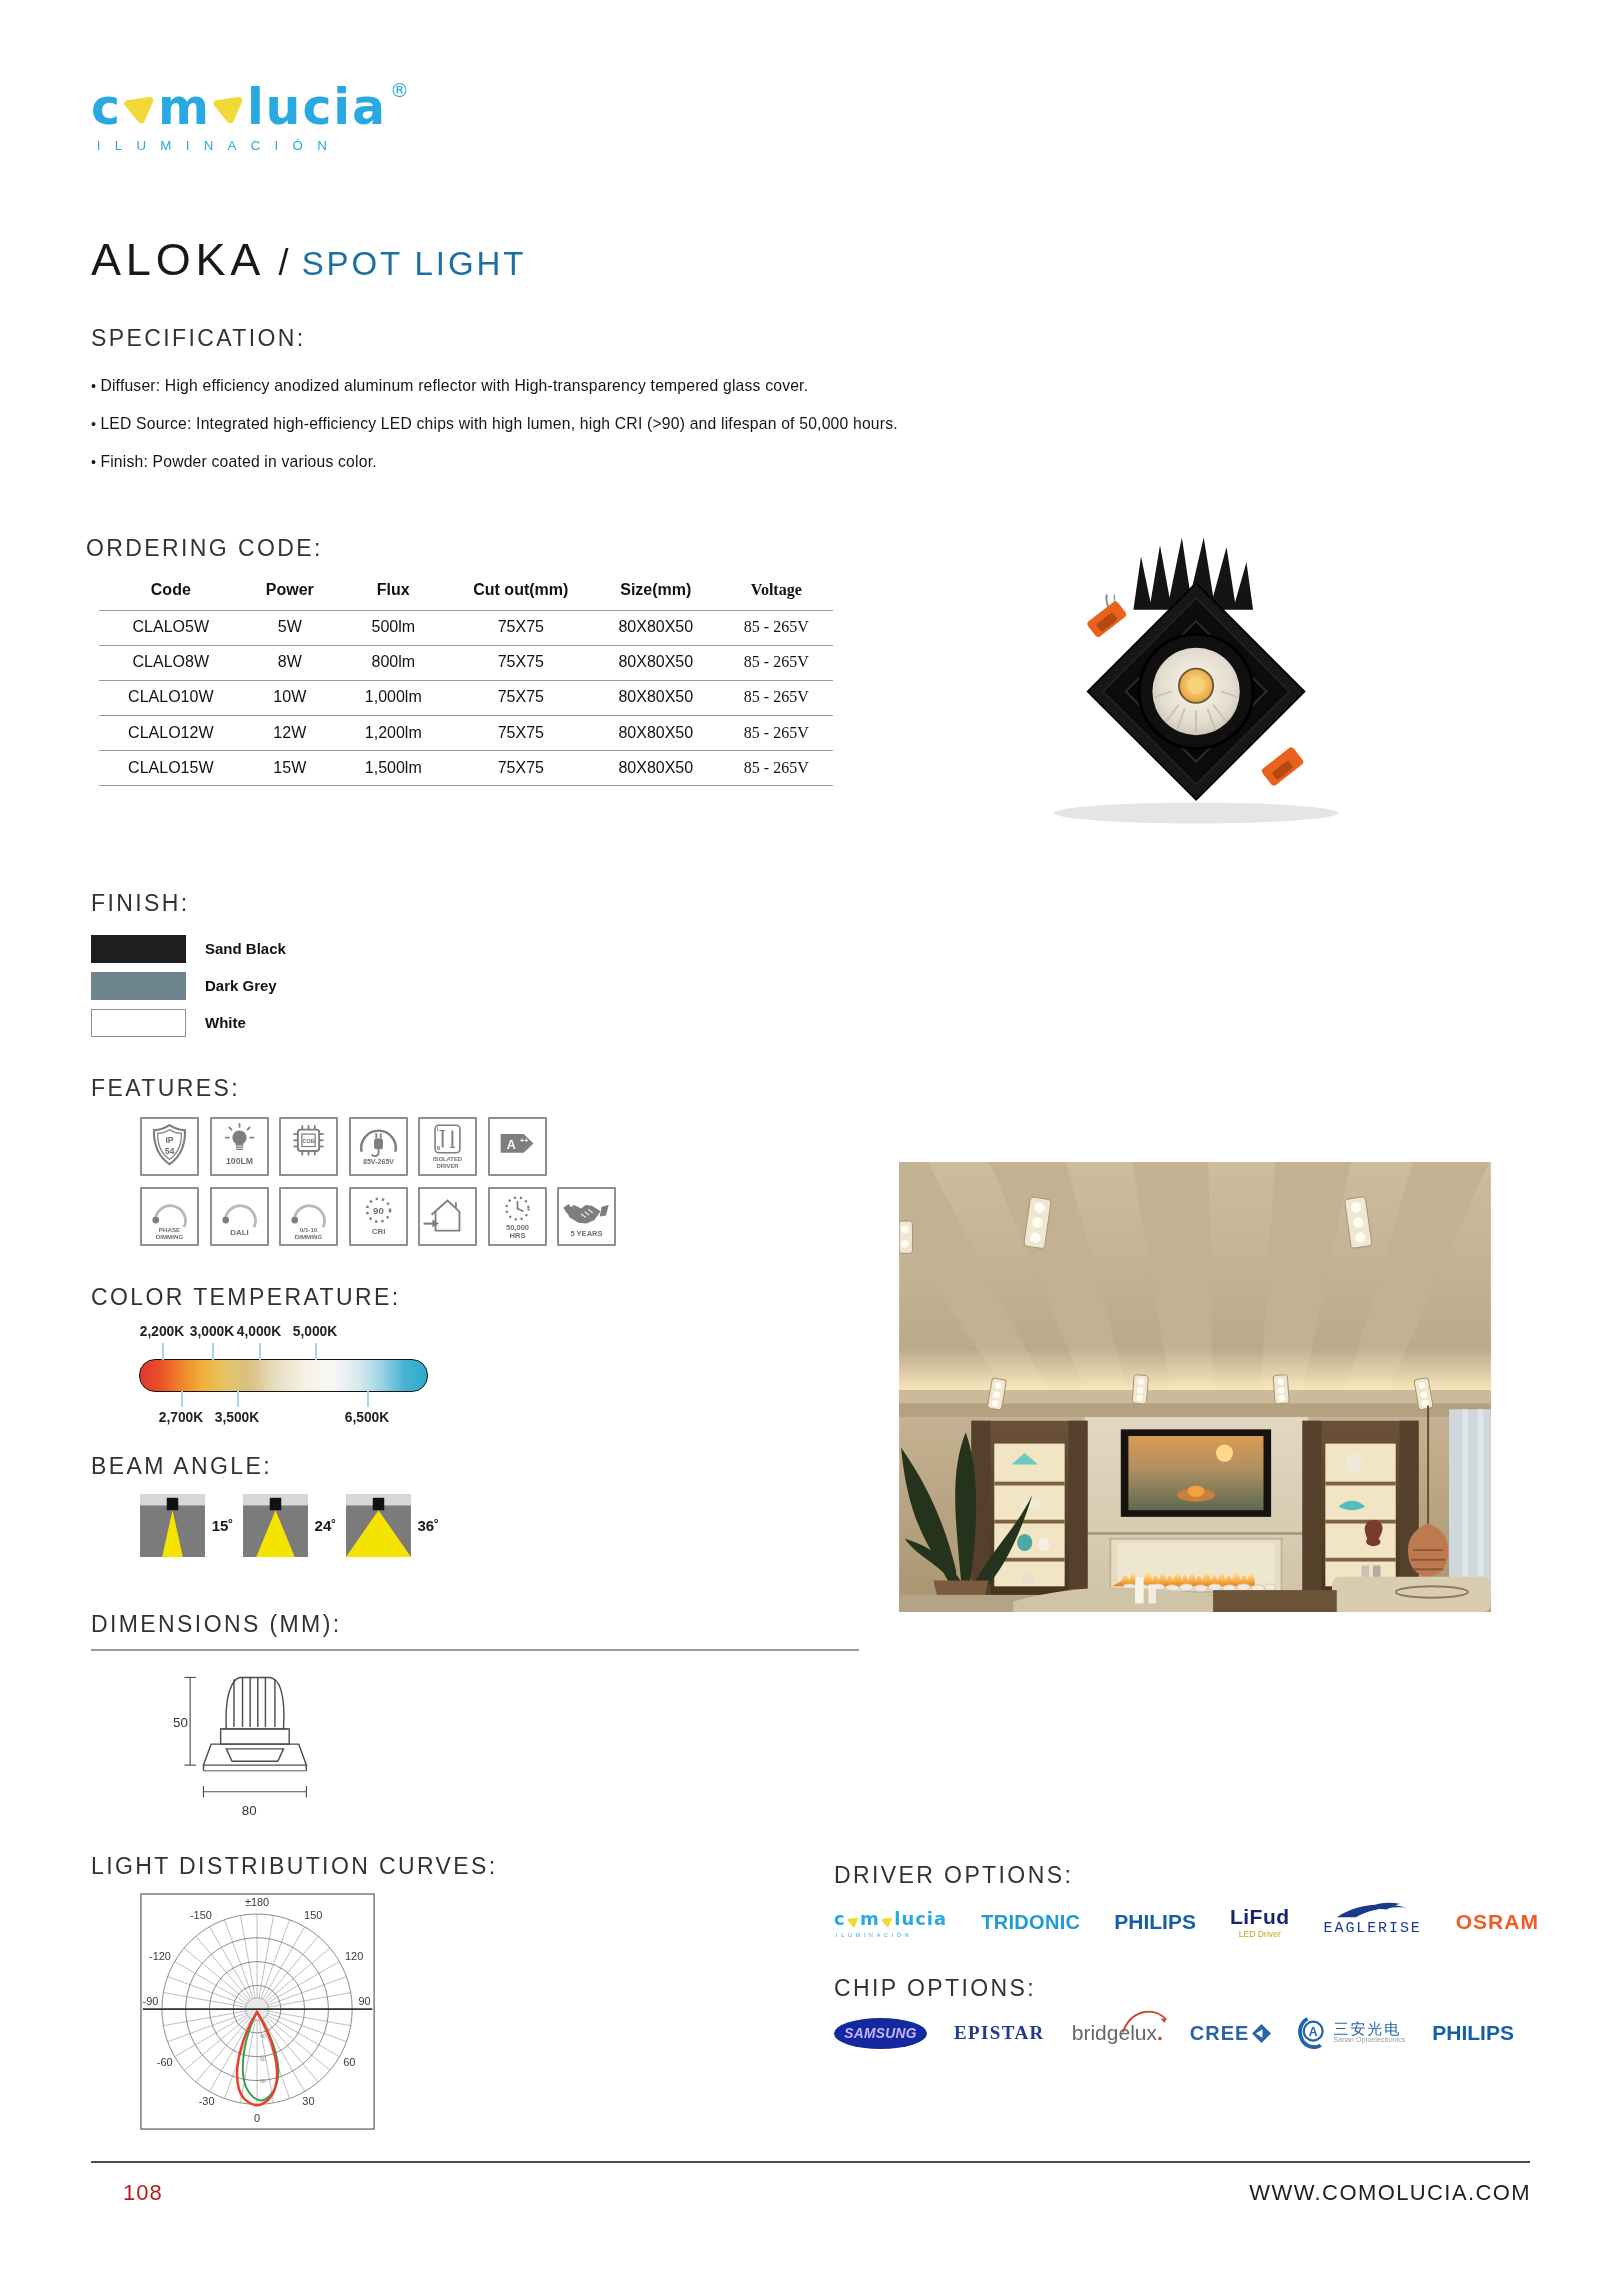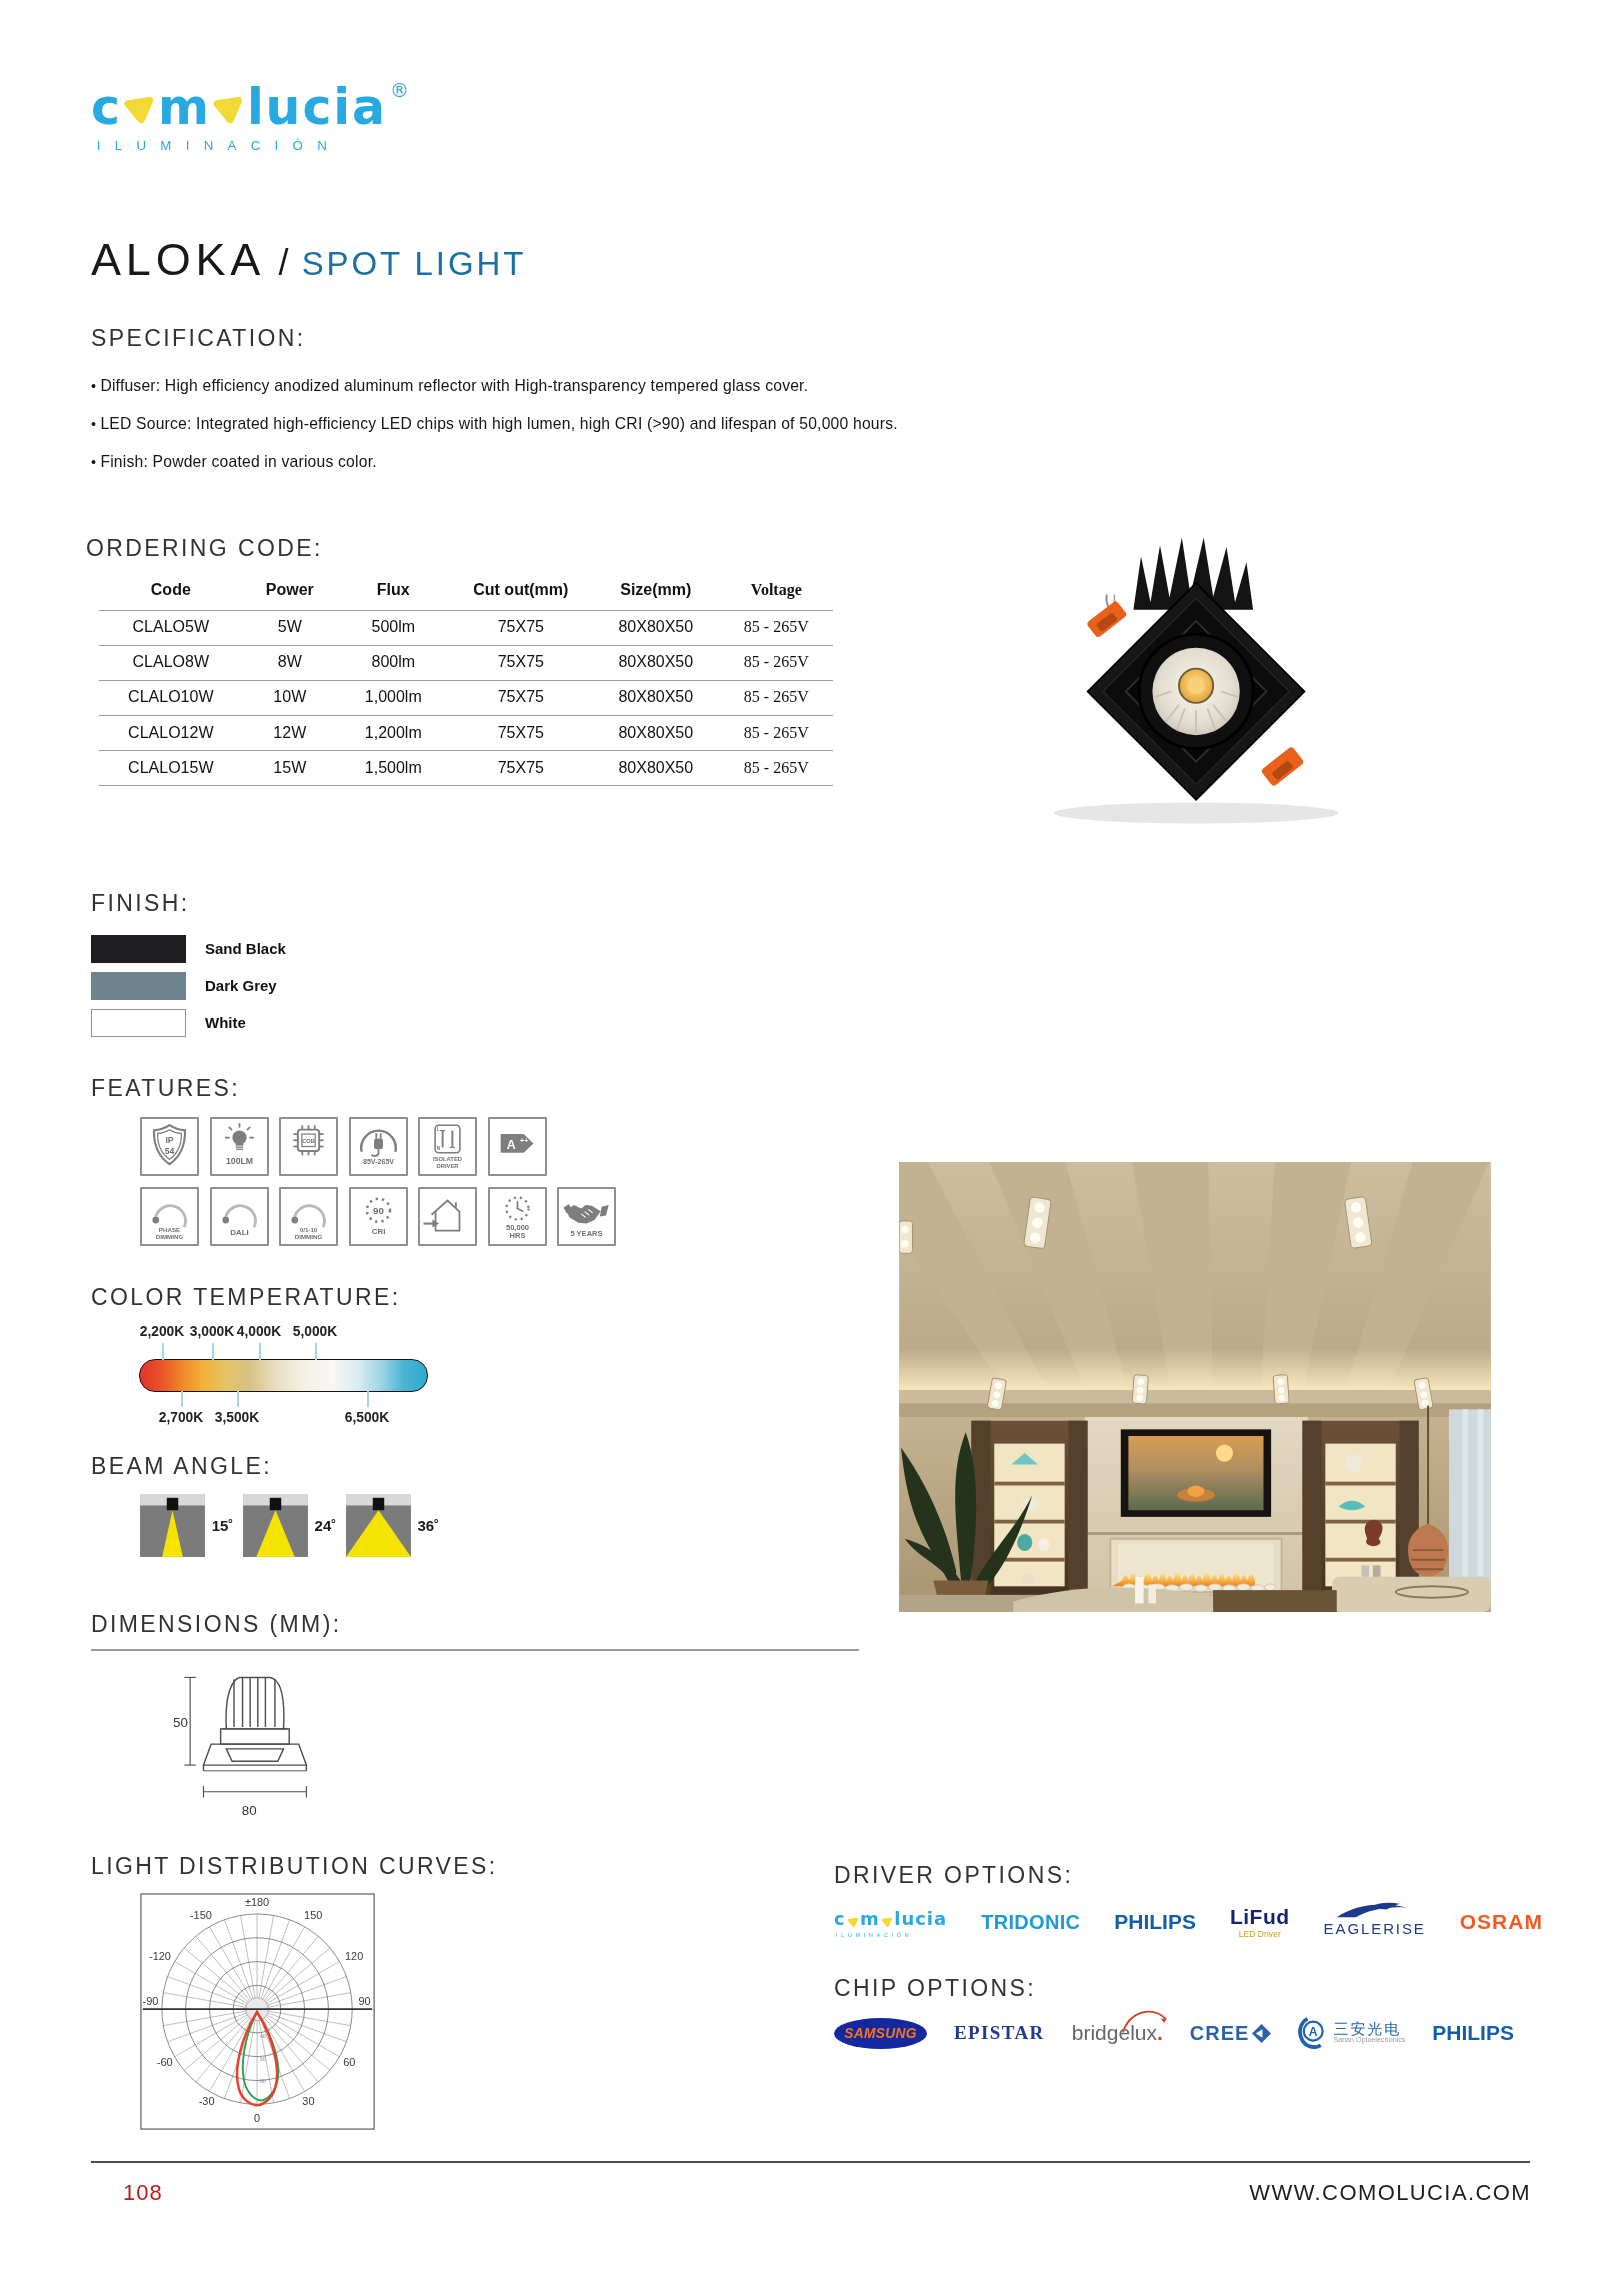--- a/index.html
+++ b/index.html
@@ -100,25 +100,25 @@
   .logo-row{display:flex;align-items:center;gap:34px;margin-top:17px;}
   .logo-row2{display:flex;align-items:center;gap:27px;margin-top:15px;}
 
   .cl-mini .logo-word{font-size:18px;letter-spacing:1px;}
   .cl-mini .logo-sub{font-size:5.3px;letter-spacing:3.8px;margin-top:1px;padding-left:1.9px;}
   .lg-tridonic{color:#1e9bd7;font-weight:700;font-size:20px;letter-spacing:0.3px;}
   .lg-philips{color:#155fa8;font-weight:700;font-size:21px;}
   .lg-lifud{text-align:center;line-height:1;}
   .lifud-word{color:#16246e;font-weight:700;font-size:21px;letter-spacing:0.5px;}
   .lifud-sub{color:#c8a01f;font-size:8.6px;margin-top:2.9px;}
-  .lg-eagle{position:relative;color:#1b3a8c;font-family:Liberation Sans, sans-serif;font-size:15px;letter-spacing:1.9px;padding-top:13.3px;}
+  .lg-eagle{position:relative;color:#1b3a8c;font-family:Liberation Mono, monospace;font-size:15px;letter-spacing:1.9px;padding-top:13.3px;}
   .eagle-swoosh{position:absolute;top:-7.6px;left:7.6px;}
   .lg-osram{color:#f15a24;font-weight:700;font-size:21px;letter-spacing:1px;}
 
-  .lg-samsung{background:#1428a0;color:#f97316;border-radius:50%;width:93px;height:31px;display:flex;
+  .lg-samsung{background:#1428a0;color:#c4b5fd;border-radius:50%;width:93px;height:31px;display:flex;
               align-items:center;justify-content:center;font-style:italic;font-weight:700;font-size:13.8px;letter-spacing:0.3px;}
   .lg-epistar{color:#223a8f;font-family:"Liberation Serif",serif;font-weight:700;font-size:19px;letter-spacing:1.4px;}
   .lg-bridgelux{position:relative;color:#63666a;font-size:21px;font-weight:500;}
   .blx-arc{position:absolute;top:-15px;right:-7.6px;}
   .blx-dot{color:#cf4427;font-weight:700;}
   .lg-cree{display:flex;align-items:center;gap:2.9px;}
   .cree-word{color:#2c63a8;font-weight:800;font-size:20px;letter-spacing:1px;}
   .lg-sanan{display:flex;align-items:center;gap:6.7px;}
   .sanan-txt{display:flex;flex-direction:column;line-height:1.1;}
   .sanan-cn{color:#1f63ae;font-size:15px;letter-spacing:1.9px;}

